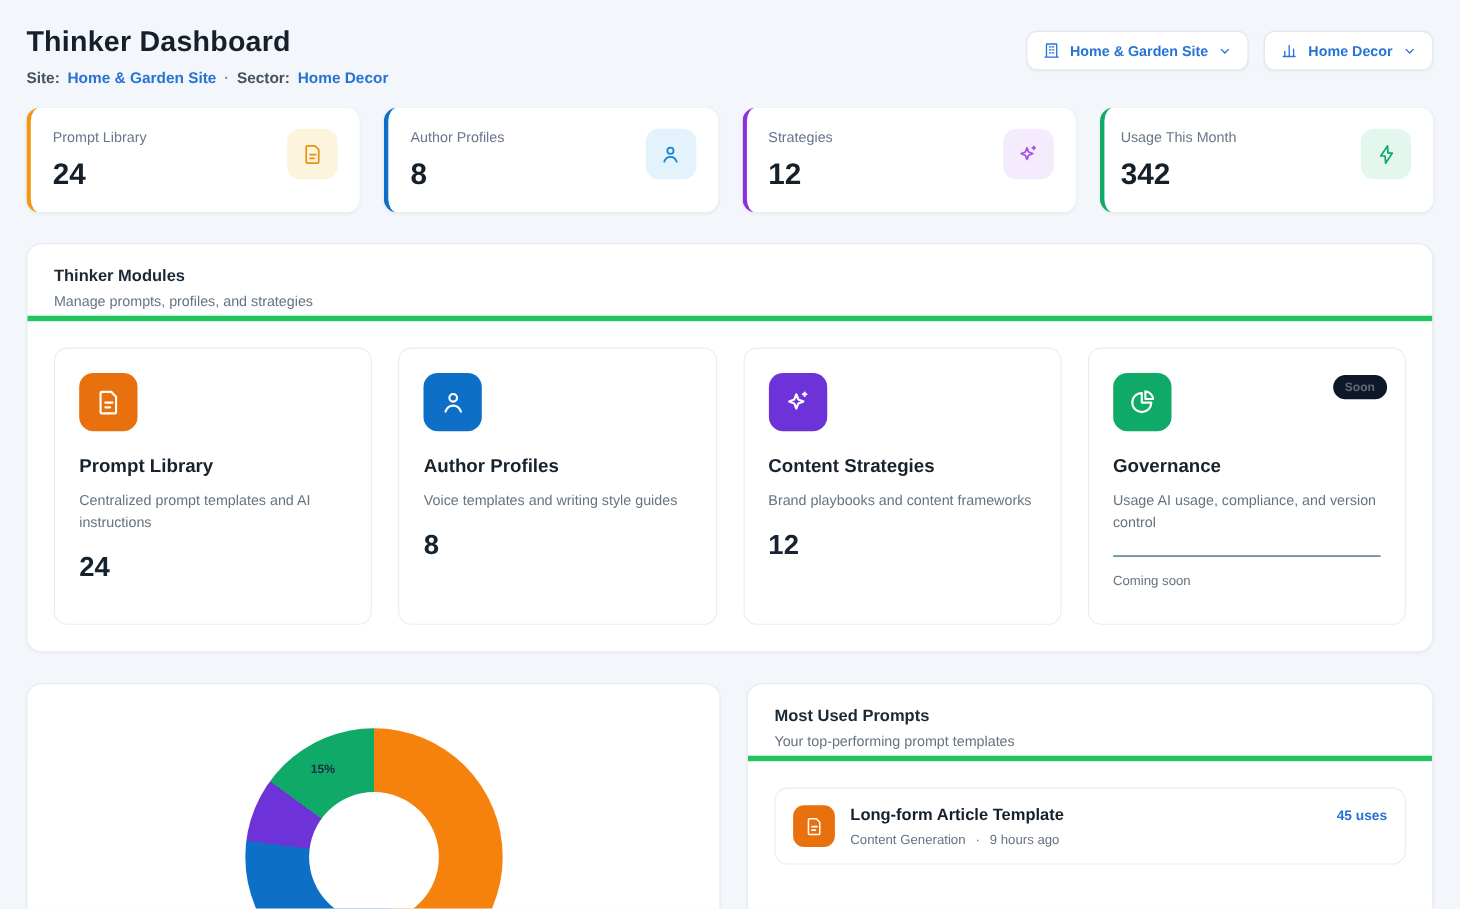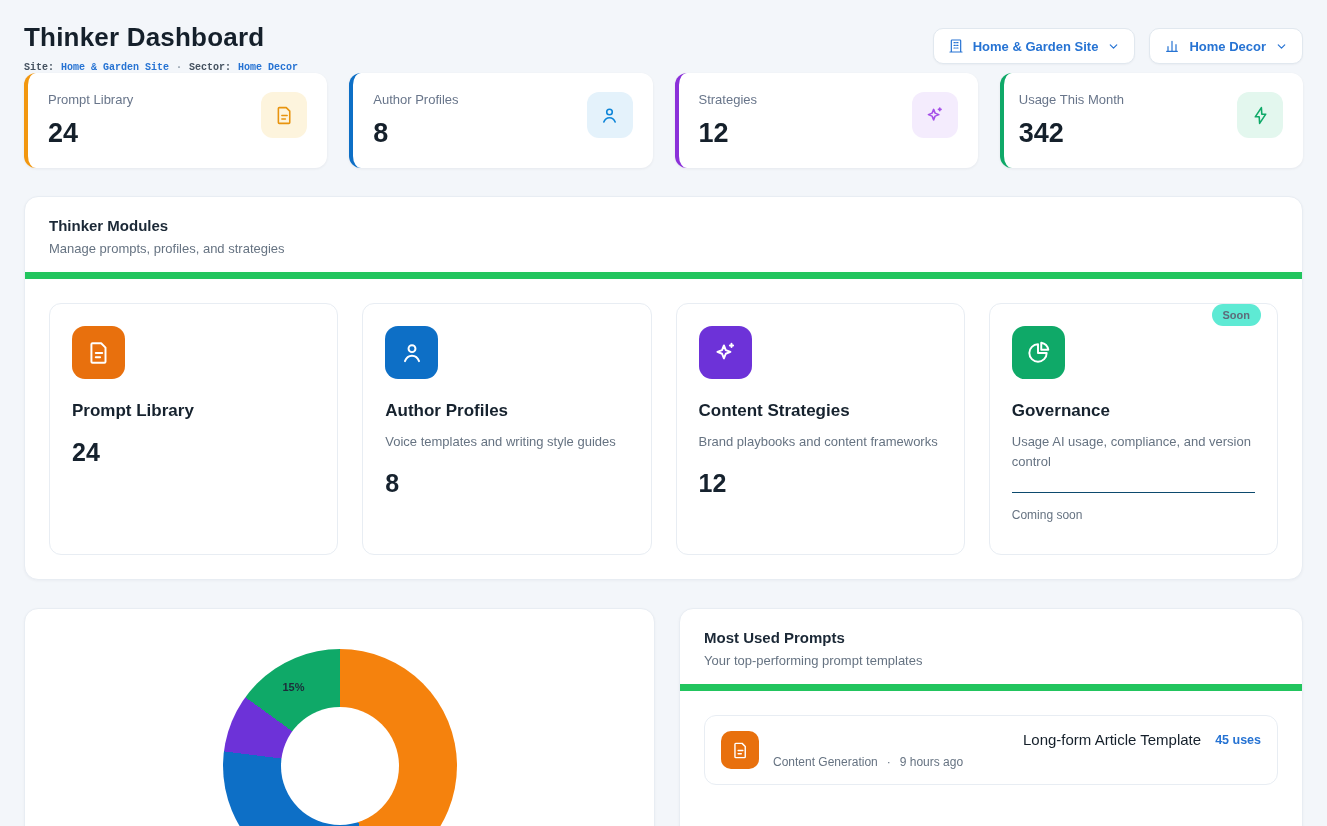--- a/index.html
+++ b/index.html
@@ -5,23 +5,23 @@
   * { box-sizing: border-box; margin: 0; padding: 0; }
   html, body { width: 1327px; height: 826px; overflow: hidden; }
   body {
     font-family: "Liberation Sans", "DejaVu Sans", sans-serif;
     background: #f3f6fa;
     color: #16222e;
   }
   .page { padding: 22px 24px; }
 
   
-  .header-row { display: flex; justify-content: space-between; align-items: flex-start; }
+  .header-row { display: flex; justify-content: space-between; align-items: flex-start; margin-bottom: 20px; }
   .page-title { font-size: 26px; font-weight: 800; color: #15202b; letter-spacing: .2px; margin-bottom: 9px; }
-  .subtitle { font-size: 10px; color: #5d6b7a; font-weight: 600; display: flex; gap: 7px; align-items: flex-end; font-family: Liberation Mono, monospace; }
+  .subtitle { font-size: 14px; color: #5d6b7a; font-weight: 600; display: flex; gap: 7px; align-items: flex-end; }
   .subtitle .link { color: #2673d3; cursor: pointer; }
   .subtitle .dim { color: #44515f; }
   .subtitle .dot { color: #8a97a5; }
   .selectors { display: flex; gap: 14px; margin-top: 6px; }
   .selector {
     display: flex; align-items: center; gap: 9px;
     background: #fff; border: 1px solid #e1e8ef; border-radius: 10px;
     padding: 9px 14px; color: #2673d3; font-size: 13px; font-weight: 700;
     cursor: pointer; box-shadow: 0 1px 2px rgba(16,24,40,.04);
   }
@@ -45,21 +45,21 @@
   .pale-orange { background: #fdf4dd; color: #e8940f; }
   .pale-blue   { background: #e4f2fb; color: #0d85d8; }
   .pale-purple { background: #f4ecfd; color: #a54fe8; }
   .pale-green  { background: #e3f7ee; color: #0fa968; }
 
   
   .panel {
     background: #fff; border: 1px solid #e8edf3; border-radius: 14px;
     box-shadow: 0 1px 3px rgba(16,24,40,.04);
   }
-  .panel-header { padding: 20px 24px 16px; border-bottom: 7px solid #22c55e; }
+  .panel-header { padding: 20px 24px 6px; border-bottom: 5px solid #22c55e; }
   .panel-title { font-size: 15px; font-weight: 700; color: #1b2836; margin-bottom: 7px; }
   .panel-sub { font-size: 13px; color: #667382; }
 
   
   .modules-panel { margin-bottom: 28px; }
   .modules-grid { display: grid; grid-template-columns: repeat(4, 1fr); gap: 24px; padding: 24px; }
   .module-card {
     border: 1px solid #e8edf3; border-radius: 12px; padding: 22px;
     position: relative; background: #fff; min-height: 252px; cursor: pointer;
   }
@@ -68,22 +68,22 @@
     display: flex; align-items: center; justify-content: center;
   }
   .sq-orange { background: #e8700d; }
   .sq-blue   { background: #0d6fc6; }
   .sq-purple { background: #6d32d8; }
   .sq-green  { background: #0fa968; }
   .module-title { font-size: 17px; font-weight: 800; color: #16222e; margin-top: 22px; }
   .module-desc { font-size: 13px; color: #667382; line-height: 1.55; margin-top: 11px; }
   .module-value { font-size: 25px; font-weight: 800; color: #16222e; margin-top: 17px; }
   .soon-badge {
-    position: absolute; top: 0; right: 16px;
-    background: #5eead4; color: #5e6b7a; font-size: 11px; font-weight: 700;
+    position: absolute; top: 24px; right: 16px;
+    background: #0f172a; color: #5e6b7a; font-size: 11px; font-weight: 700;
     padding: 5px 11px; border-radius: 999px;
   }
   .module-footer { margin-top: 20px; padding-top: 15px; border-top: 1px solid #0c4a6e; font-size: 12px; color: #667382; }
 
   
   .bottom-row { display: grid; grid-template-columns: 631px 1fr; gap: 24px; }
   .bottom-card { height: 420px; overflow: hidden; }
 
   .chart-area { padding: 40px 24px; display: flex; justify-content: center; }
   .donut { width: 234px; height: 234px; border-radius: 50%; position: relative; }
@@ -96,21 +96,21 @@
   .prompt-item {
     margin: 24px; border: 1px solid #e8edf3; border-radius: 12px;
     padding: 15px 16px; display: flex; gap: 14px; align-items: flex-start; cursor: pointer;
     background: #fff;
   }
   .prompt-icon {
     width: 38px; height: 38px; border-radius: 10px; background: #e8700d; color: #fff;
     display: flex; align-items: center; justify-content: center; flex: 0 0 auto;
   }
   .prompt-info { flex: 1; }
-  .prompt-title { font-size: 15px; font-weight: 400; color: #15202b; text-align: right; }
+  .prompt-title { font-size: 15px; font-weight: 700; color: #15202b; }
   .prompt-meta { font-size: 12px; color: #667382; margin-top: 7px; display: flex; gap: 9px; align-items: center; }
   .prompt-uses { font-size: 12.5px; font-weight: 800; color: #2673d3; padding-top: 2px; }
 </style>
 </head>
 <body>
 
 <div class="page">
 
   <div class="header-row">
     <div>
@@ -215,20 +215,21 @@
     <div class="modules-grid">
 
       <div class="module-card">
         <div class="module-icon sq-orange">
           <svg width="26" height="26" viewBox="0 0 24 24" fill="none" stroke="currentColor" stroke-width="1.8" stroke-linecap="round" stroke-linejoin="round">
               <path d="M6 3h8l4 4v13a1 1 0 0 1-1 1H6a1 1 0 0 1-1-1V4a1 1 0 0 1 1-1z"></path>
               <path d="M9 12h6M9 16h4"></path>
             </svg>
         </div>
         <div class="module-title">Prompt Library</div>
+        <div class="module-desc">Centralized prompt templates and AI instructions</div>
         <div class="module-value">24</div>
       </div>
 
       <div class="module-card">
         <div class="module-icon sq-blue">
           <svg width="26" height="26" viewBox="0 0 24 24" fill="none" stroke="currentColor" stroke-width="1.8" stroke-linecap="round" stroke-linejoin="round">
               <circle cx="12" cy="8" r="3.2"></circle>
               <path d="M5.5 19.5c1.2-3.3 3.6-5 6.5-5s5.3 1.7 6.5 5"></path>
             </svg>
         </div>

